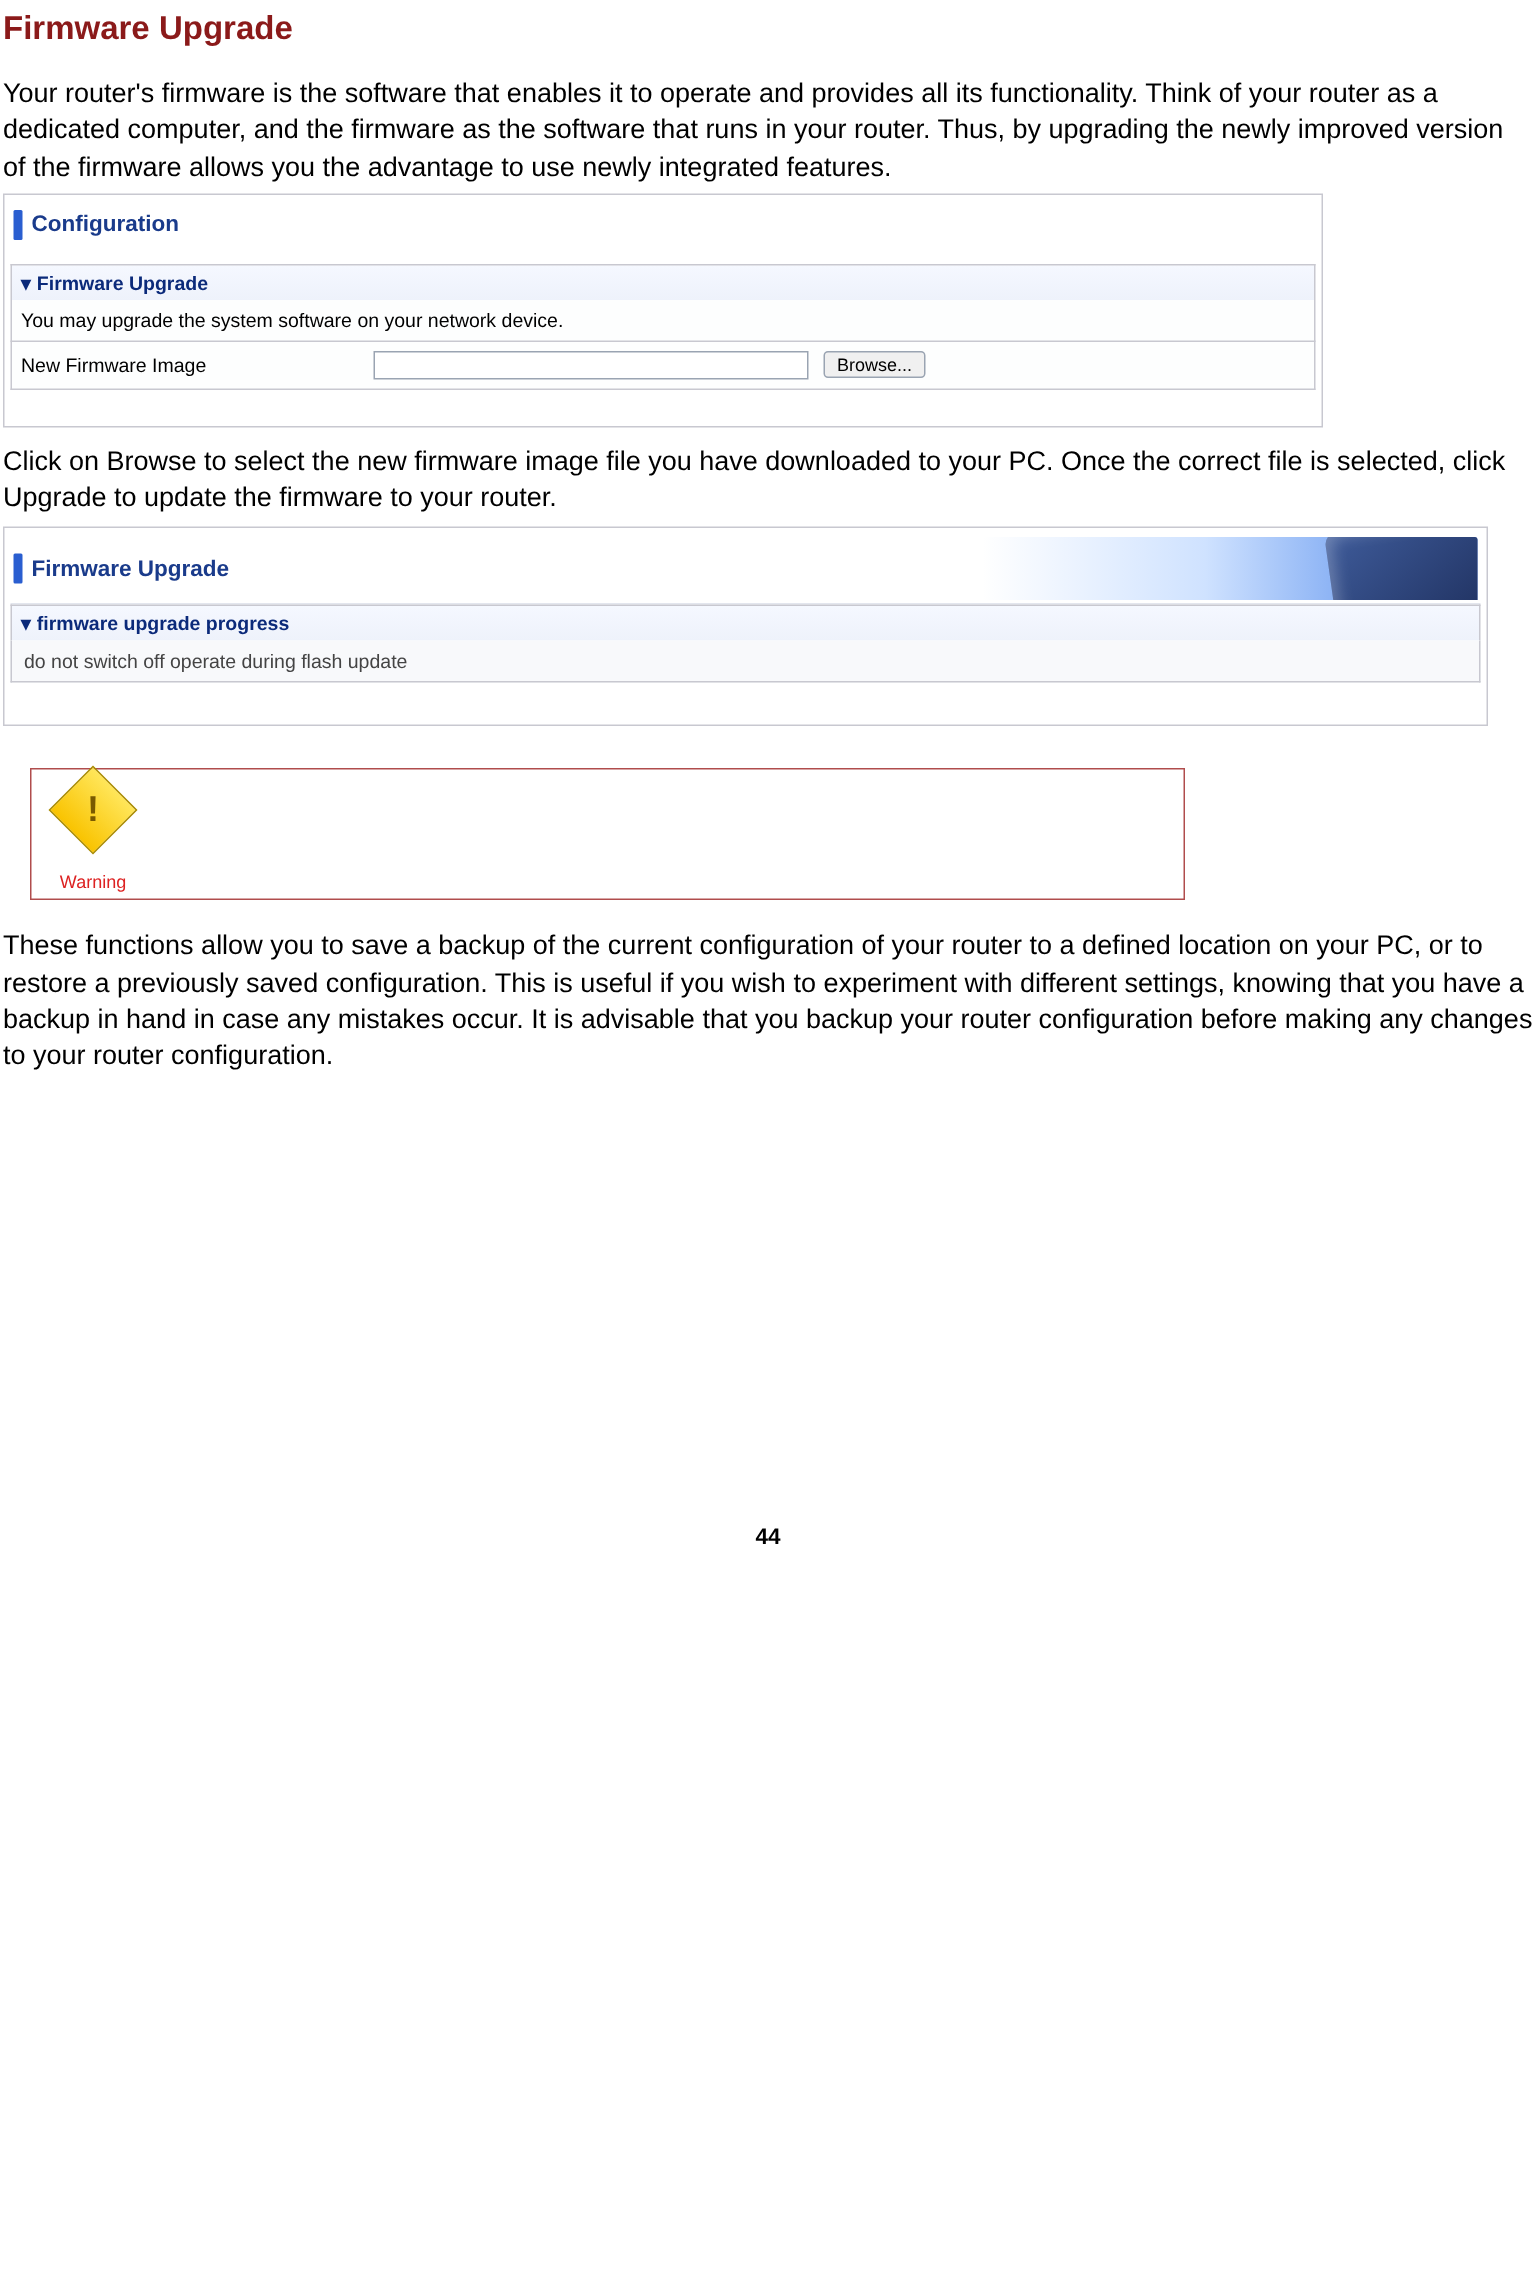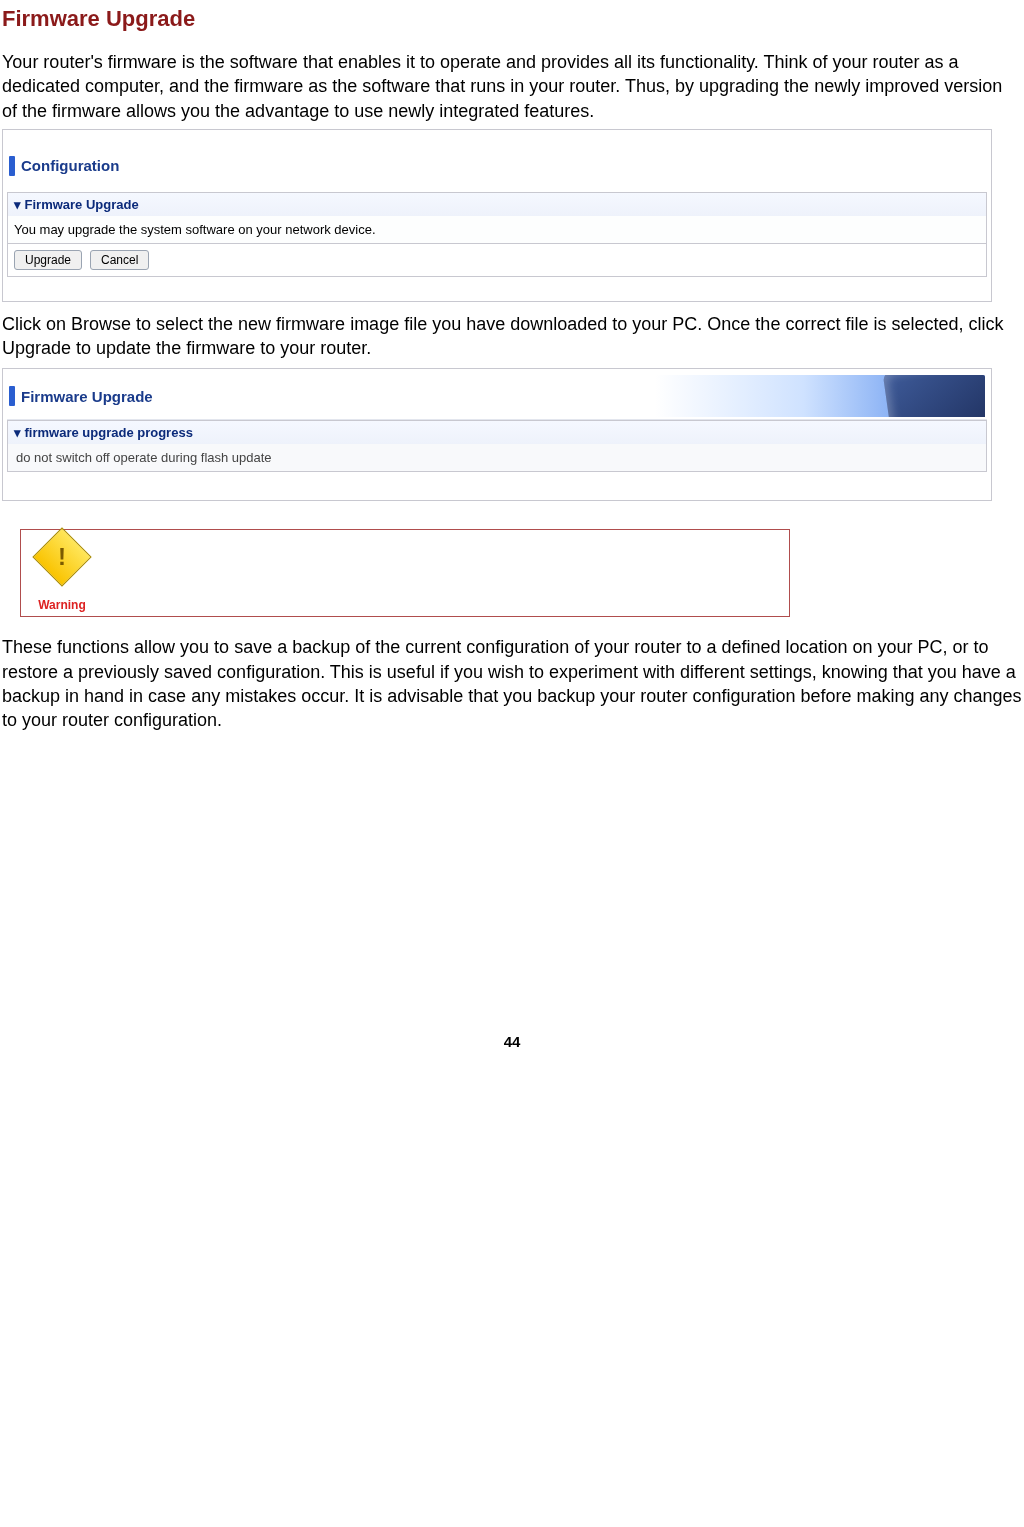--- a/index.html
+++ b/index.html
@@ -23,22 +23,22 @@
     line-height: 1.35;
     color: #000;
     margin: 0 0 6px 0;
   }
 
   
   .panel {
     border: 1px solid #c8c8d0;
     background: #fff;
     margin: 6px 0 10px 0;
-    width: 990px;
-    padding: 20px 4px 24px 4px;
+    width: 880px;
+    padding: 4px 4px 24px 4px;
     position: relative;
   }
   .panel-title-bar {
     display: flex;
     align-items: center;
     padding: 6px 2px;
     font-size: 15px;
     color: #1a3b8b;
     font-weight: bold;
   }
@@ -220,21 +220,21 @@
     transform: rotate(-45deg);
     left: 0; right:0; top:0; bottom:0;
     display:flex; align-items:center; justify-content:center;
     font-weight: bold;
     font-size: 24px;
     color: #7a5a00;
   }
   .warn-label {
     color: #d22;
     font-size: 12px;
-    font-weight: bold;
+    font-weight: normal;
     margin-top: 20px;
   }
   .warn-text {
     font-size: 15px;
     color: #444;
     line-height: 1.35;
     flex: 1;
     padding-left: 8px;
   }
 
@@ -256,23 +256,24 @@
 
   <div class="panel">
     <div class="panel-title-bar">
       <span class="marker"></span>
       <span>Configuration</span>
     </div>
     <div class="panel-subhead">
       <span class="caret">▾</span><span>Firmware Upgrade</span>
     </div>
     <div class="panel-row">You may upgrade the system software on your network device.</div>
-    <div class="panel-actions">
-      <button class="btn">Upgrade</button>
-      <button class="btn">Cancel</button>
+    <div class="panel-row form">
+      <span class="form-label">New Firmware Image</span>
+      <input type="text" class="text-input" style="">
+      <button class="btn btn-small">Browse...</button>
     </div>
   </div>
 
   <p class="body-text">Click on Browse to select the new firmware image file you have downloaded to your PC. Once the correct file is selected, click Upgrade to update the firmware to your router.</p>
 
   <div class="panel2">
     <div class="banner">
       <div class="banner-title">
         <span class="marker"></span>
         <span>Firmware Upgrade</span>

